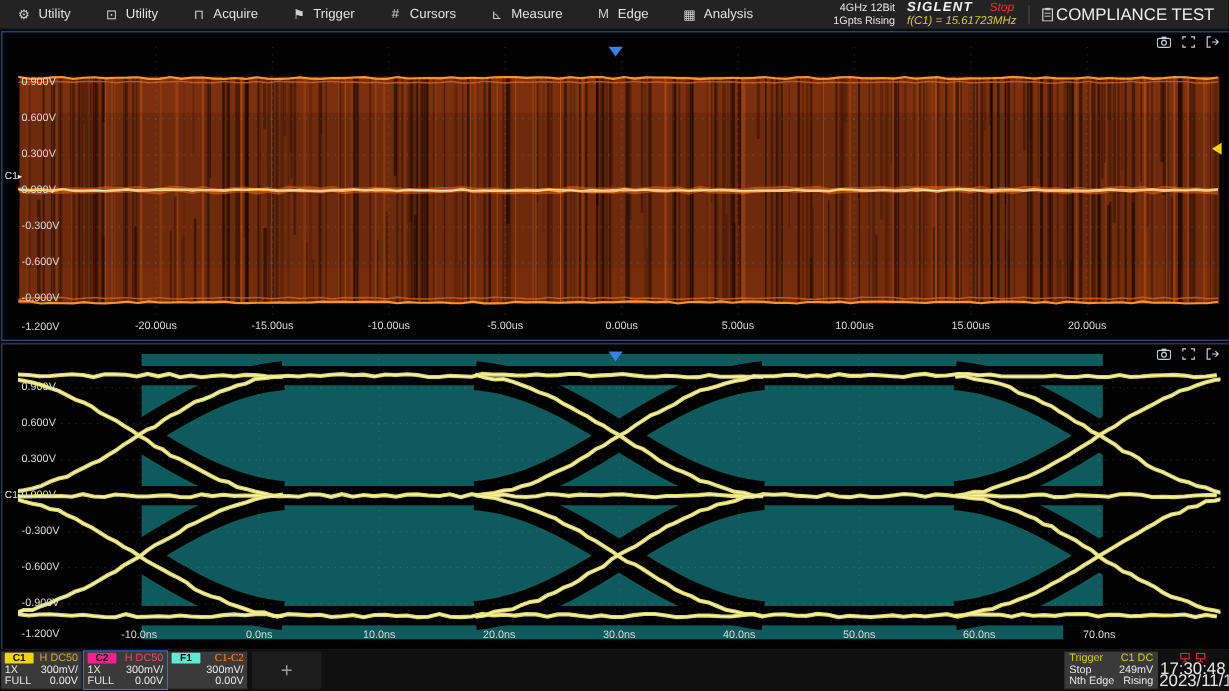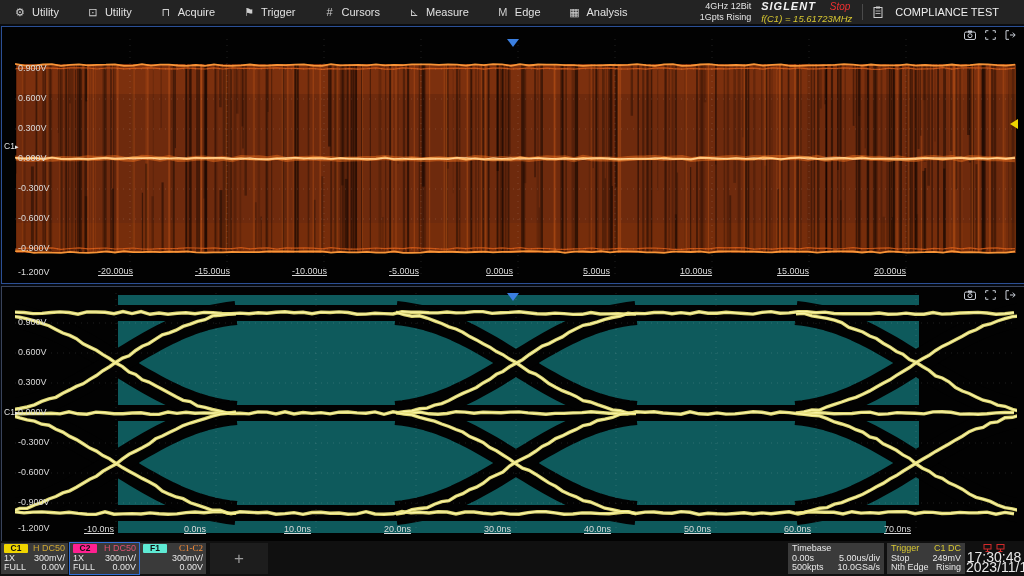--- a/index.html
+++ b/index.html
@@ -10,29 +10,29 @@
            display:flex;align-items:center;border-bottom:1px solid #0c0c0c;}
   .menu-item{display:flex;align-items:center;gap:6px;padding:0 14px;height:24px;
              font-size:11px;color:#e2e2e2;cursor:default;}
   .menu-item .mi{font-size:11px;color:#cfcfcf;width:12px;text-align:center;}
   #menu-right{position:absolute;right:0;top:0;height:24px;display:flex;align-items:center;}
   .specs{text-align:right;font-size:9px;line-height:11px;color:#e6e6e6;margin-right:10px;}
   .brandblk{text-align:left;font-size:9px;line-height:11px;margin-right:10px;font-style:italic;}
   .brand{font-size:11px;font-weight:bold;letter-spacing:1px;color:#f2f2f2;display:inline-block;}
   .stopword{color:#f03030;font-size:10px;margin-left:14px;}
   .freq{color:#d8c832;font-size:9.5px;}
-  #compliance{display:flex;align-items:center;gap:12px;border-left:1px solid #4a4a4a;
-              padding:0 25px 0 10px;height:16px;font-size:11px;color:#efefef;white-space:nowrap;}
+  #compliance{display:flex;align-items:center;gap:2px;border-left:1px solid #4a4a4a;
+              padding:0 12px 0 10px;height:16px;font-size:14px;color:#efefef;white-space:nowrap;}
   
   .gridbox{position:absolute;left:1px;width:1022px;background:#020202;border:1px solid #23406e;}
   #gridTop{top:26px;height:256px;border-color:#2b4f94;}
   #gridBottom{top:286px;height:254px;border-color:#39435a;}
   .plot{position:absolute;left:13px;top:0;}
   .vtick,.ttick{position:absolute;font-size:9px;color:#d9d9d9;pointer-events:none;}
-  .ttick{width:64px;text-align:left;text-decoration:underline;}
+  .ttick{width:64px;text-align:center;}
   .chmark{position:absolute;left:2px;font-size:8.5px;color:#e0e0e0;white-space:nowrap;}
   .chmark .arr{color:#e8e8e8;font-size:7px;}
   .trig-pos{position:absolute;width:0;height:0;border-left:6px solid transparent;
             border-right:6px solid transparent;border-top:8px solid #3b7fe0;}
   .trig-lvl{position:absolute;width:0;height:0;border-top:5px solid transparent;
             border-bottom:5px solid transparent;border-right:8px solid #f0d500;}
   .gicons{position:absolute;right:8px;display:flex;gap:9px;align-items:center;z-index:5;}
   .gicons svg{display:block;}
   
   #statusbar{position:absolute;left:0;top:541px;width:1024px;height:35px;background:#101010;}
@@ -688,34 +688,20 @@
         </div>
       <div class="chrow">
           <span></span>
           <span>0.00V</span>
         </div>
     </div>
     <div class="chbox" style="left:210px;width:58px;background:#1d1d1d;display:flex;align-items:center;justify-content:center;">
       <span style="color:#9a9a9a;font-size:17px;font-weight:200;line-height:14px;">+</span>
     </div>
 
-    <div class="infobox" style="left:788px;width:96px;">
-      <div class="chrow">
-          <span>Timebase</span>
-          <span></span>
-        </div>
-      <div class="chrow">
-          <span>0.00s</span>
-          <span>5.00us/div</span>
-        </div>
-      <div class="chrow">
-          <span>500kpts</span>
-          <span>10.0GSa/s</span>
-        </div>
-    </div>
     <div class="infobox" style="left:887px;width:78px;">
       <div class="chrow">
           <span class="yellow">Trigger</span>
           <span class="yellow">C1 DC</span>
         </div>
       <div class="chrow">
           <span>Stop</span>
           <span>249mV</span>
         </div>
       <div class="chrow">

